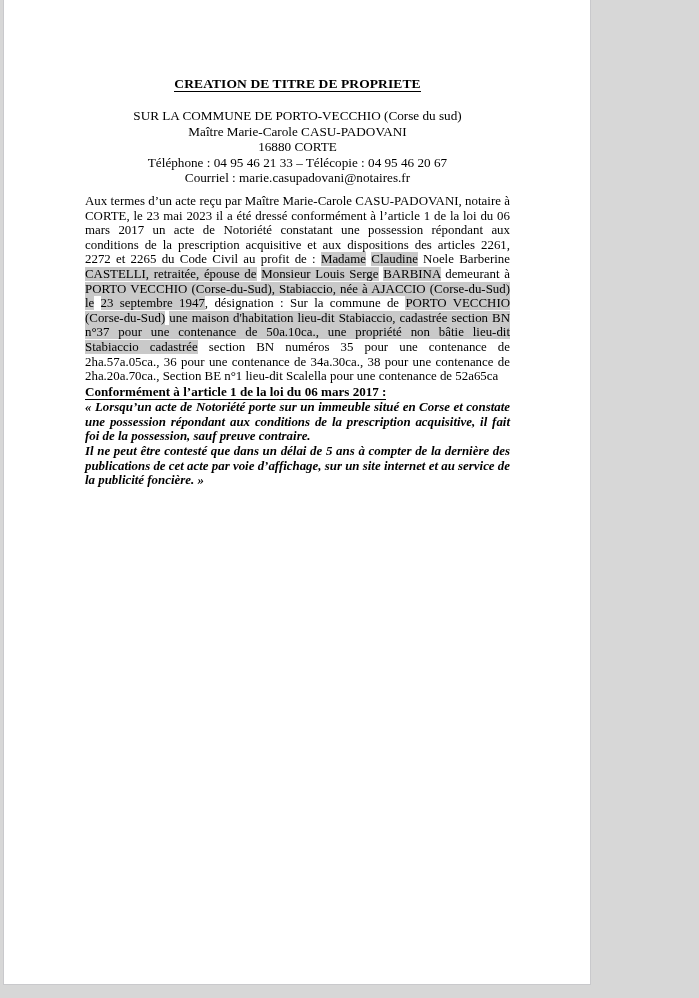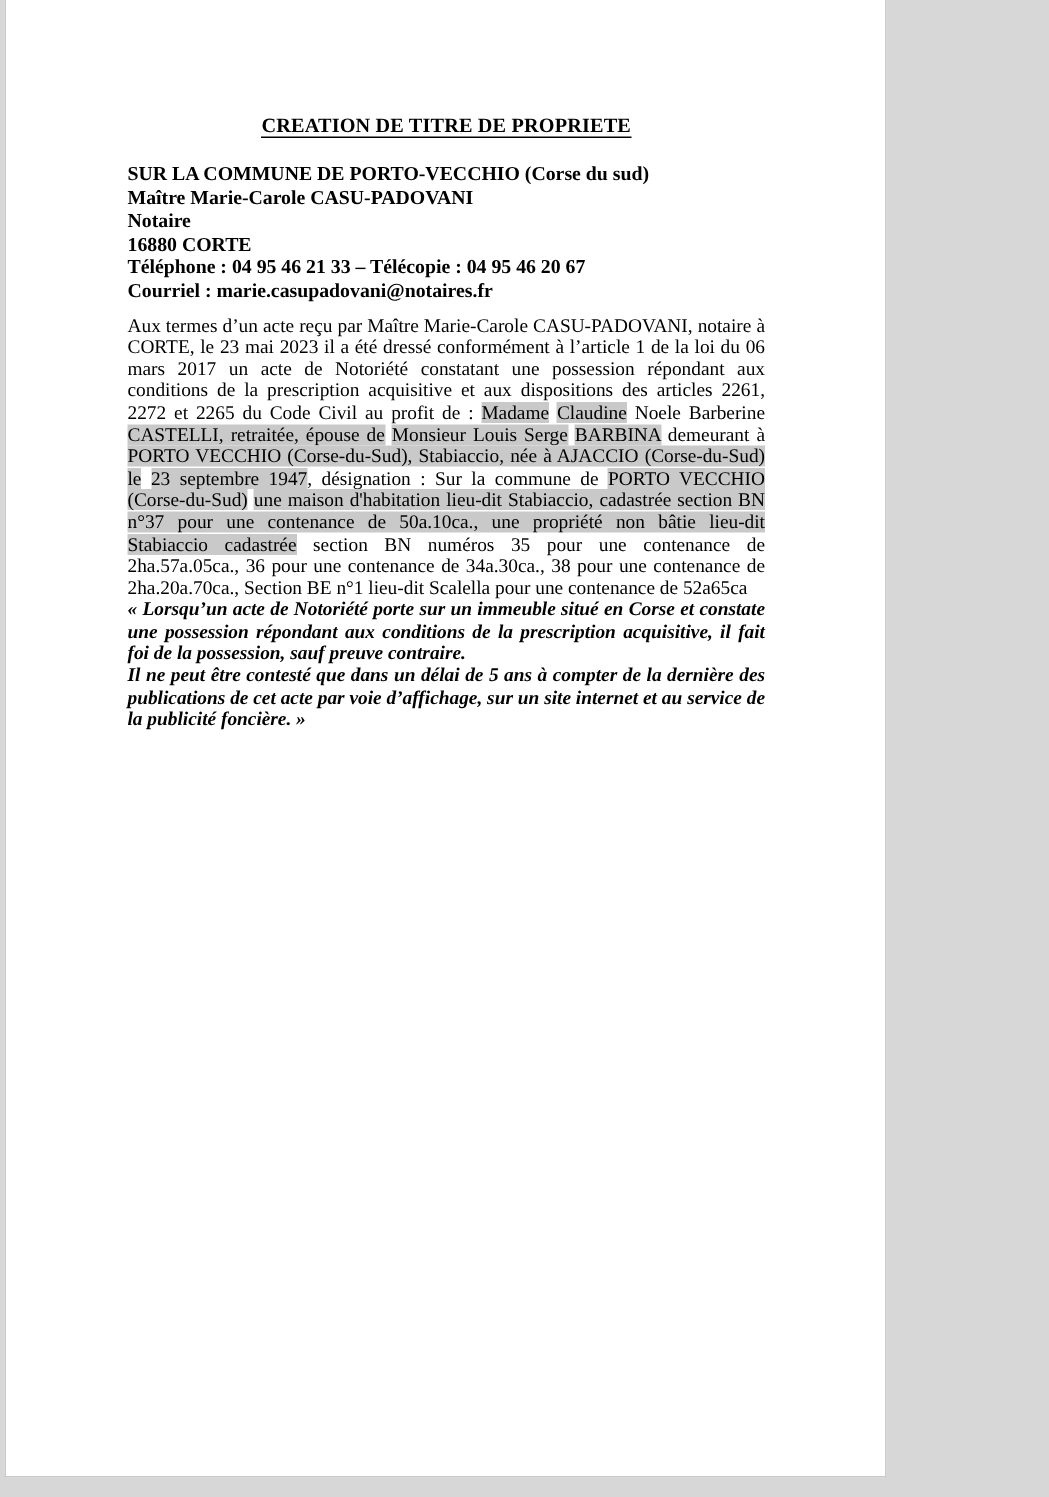--- a/index.html
+++ b/index.html
@@ -37,23 +37,23 @@
     font-weight: bold;
     letter-spacing: .1px;
   }
   .doc-title span {
     border-bottom: 1.6px solid #000;
     padding-bottom: 0px;
   }
   
   .letterhead {
     margin-top: 16px;
-    text-align: left;
+    text-align: center;
     font-size: 13.2px;
-    font-weight: bold;
+    font-weight: normal;
     line-height: 15.6px;
   }
   .letterhead div { white-space: nowrap; }
   
   .body-block {
     margin-top: 8px;
     font-size: 12.9px;
     line-height: 14.6px;
     text-align: justify;
     text-justify: inter-word;
@@ -88,30 +88,30 @@
 <body>
 
 <div id="page">
   <div class="sheet">
 
     <h1 class="doc-title"><span>CREATION DE TITRE DE PROPRIETE</span></h1>
 
     <div class="letterhead">
       <div>SUR LA COMMUNE DE PORTO-VECCHIO (Corse du sud)</div>
       <div>Maître Marie-Carole CASU-PADOVANI</div>
-      <div>Notaire</div>
       <div>16880 CORTE</div>
       <div>Téléphone : 04 95 46 21 33 – Télécopie : 04 95 46 20 67</div>
       <div>Courriel : marie.casupadovani@notaires.fr</div>
     </div>
 
     <div class="body-block">
 
       <p><span>Aux termes d’un acte reçu par Maître Marie-Carole CASU-PADOVANI, notaire à CORTE, le 23 mai 2023 il a été dressé conformément à l’article 1 de la loi du 06 mars 2017 un acte de Notoriété constatant une possession répondant aux conditions de la prescription acquisitive et aux dispositions des articles 2261, 2272 et 2265 du Code Civil au profit de : </span><span class="hl">Madame</span><span> </span><span class="hl">Claudine</span><span> Noele Barberine </span><span class="hl">CASTELLI, retraitée, épouse de</span><span> </span><span class="hl">Monsieur Louis Serge</span><span> </span><span class="hl">BARBINA</span><span> demeurant à </span><span class="hl">PORTO VECCHIO (Corse-du-Sud), Stabiaccio, née à AJACCIO (Corse-du-Sud)</span><span> </span><span class="hl">le</span><span> </span><span class="hl">23 septembre 1947</span><span>, désignation : Sur la commune de </span><span class="hl">PORTO VECCHIO (Corse-du-Sud)</span><span> </span><span class="hl">une maison d'habitation lieu-dit Stabiaccio, cadastrée section BN n°37 pour une contenance de 50a.10ca., une propriété non bâtie lieu-dit Stabiaccio cadastrée</span><span> section BN numéros 35 pour une contenance de 2ha.57a.05ca., 36 pour une contenance de 34a.30ca., 38 pour une contenance de 2ha.20a.70ca., Section BE n°1 lieu-dit Scalella pour une contenance de 52a65ca</span></p>
 
+      <p><span class="heading-ul">Conformément à l’article 1 de la loi du 06 mars 2017 :</span></p>
 
       <p class="quote">« Lorsqu’un acte de Notoriété porte sur un immeuble situé en Corse et constate une possession répondant aux conditions de la prescription acquisitive, il fait foi de la possession, sauf preuve contraire.</p>
       <p class="quote quote-last">Il ne peut être contesté que dans un délai de 5 ans à compter de la dernière des publications de cet acte par voie d’affichage, sur un site internet et au service de la publicité foncière. »</p>
 
 
     </div>
   </div>
 </div>
 
 </body></html>

